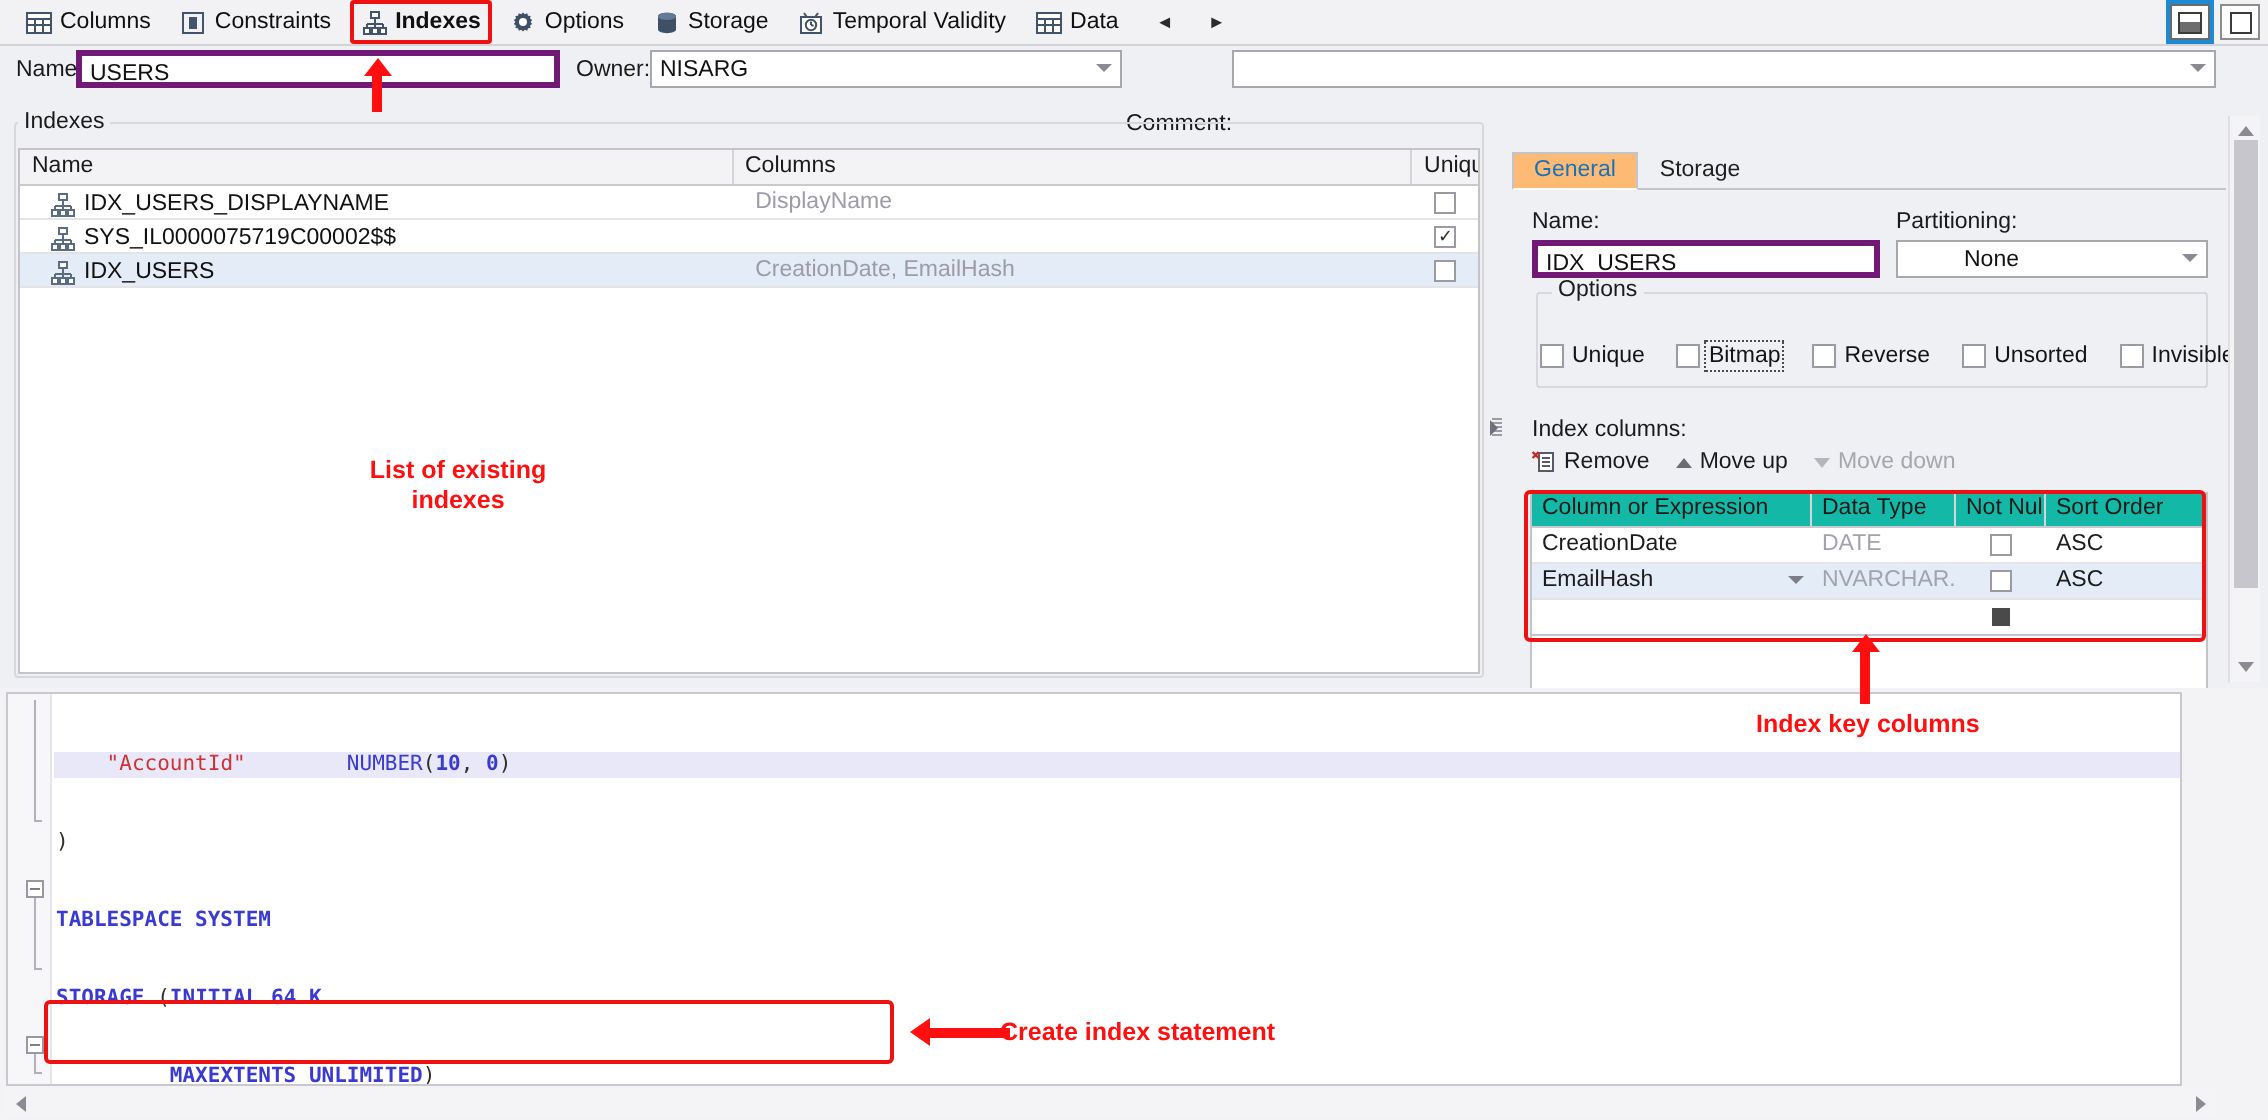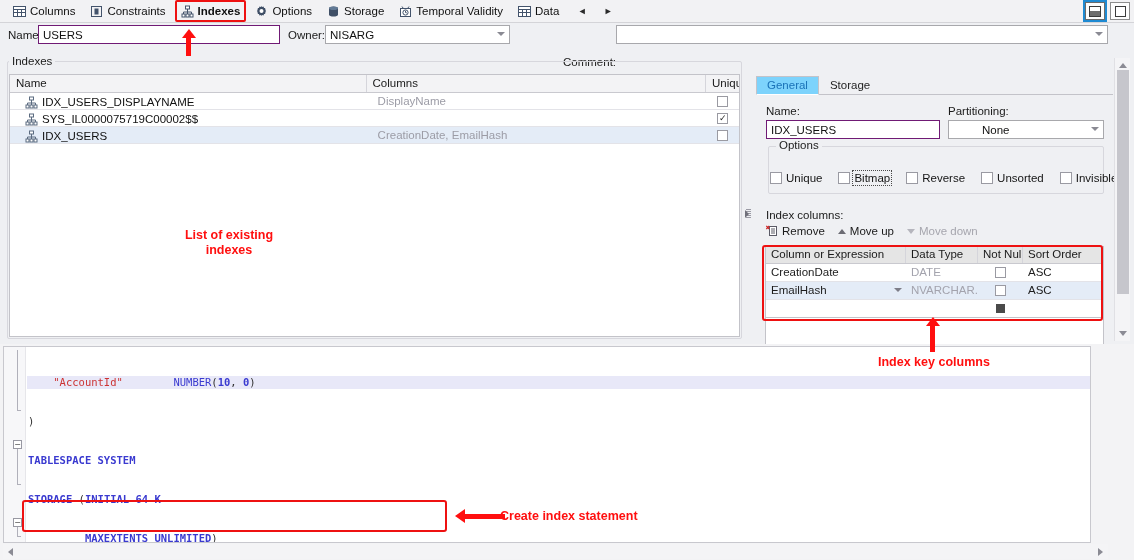--- a/index.html
+++ b/index.html
@@ -46,21 +46,21 @@
   }
   .winbtn.act { outline: 2px solid #1f8ad2; outline-offset: 0px; border-color:#6a6a6a; }
   .split-gl { width: 12px; height: 11px; border: 1px solid #3b3b3b; background: linear-gradient(to bottom, #fff 0 45%, #6d6d6d 45% 100%); }
   .sq-gl { width: 11px; height: 11px; border: 1px solid #3b3b3b; background: #fff; }
 
   
   .fieldrow { position: absolute; left: 0; top: 24px; width: 1134px; height: 24px; }
   .flabel { position: absolute; font-size: 11.5px; color: #1a1a1a; top: 5px; }
   .ftext {
     position: absolute; top: 1px; height: 19px;
-    background: #fff; border: 1px solid #701a75;
+    background: #fff; border: 3px solid #701a75;
     font-size: 11.5px; color: #111; padding: 2px 4px 0 4px;
     line-height: 15px; overflow: hidden; white-space: nowrap;
   }
   .fcombo {
     position: absolute; top: 1px; height: 19px;
     background: #fff; border: 1px solid #a8a8ac;
     font-size: 11.5px; color: #111; padding: 2px 16px 0 4px;
     line-height: 15px; overflow: hidden; white-space: nowrap;
   }
   .fcombo .cv { position: absolute; right: 4px; top: 6px; width: 0; height: 0;
@@ -92,21 +92,21 @@
   .splitter { position: absolute; left: 745px; top: 61px; width: 8px; height: 278px; }
   .splitter .dots { position: absolute; top: 148px; left: 1px; width: 5px; height: 10px;
     background: repeating-linear-gradient(to bottom, #9b9ba5 0 1px, transparent 1px 2px); }
   .splitter .ar { position:absolute; left:1px; top:148px; width:0;height:0;
     border-top:4px solid transparent;border-bottom:4px solid transparent;border-left:4px solid #70707a;}
 
   
   .rpanel { position: absolute; left: 756px; top: 68px; width: 357px; height: 272px; }
   .rtabs { position: absolute; left: 0; top: 8px; width: 357px; height: 19px; border-bottom: 1px solid #c3c3c9; display: flex; }
   .rtab { height: 19px; padding: 2px 10px 0 10px; font-size: 11.5px; color: #222; border: 1px solid transparent; }
-  .rtab.on { background: #7dd3fc; border: 1px solid #c3c3c9; border-bottom-color: #fff; color: #1a72b8; }
+  .rtab.on { background: #fdba74; border: 1px solid #c3c3c9; border-bottom-color: #fff; color: #1a72b8; }
   .rtab.off { color: #1f1f1f; }
 
   .lbl2 { position: absolute; font-size: 11.5px; color: #1a1a1a; }
 
   .opts { position: absolute; left: 12px; top: 78px; width: 336px; height: 48px;
     border: 1px solid #d7d7dd; border-radius: 2px; }
   .optslbl { position: absolute; left: 20px; top: 71px; font-size: 11.5px; background: #eff0f3; padding: 0 3px; z-index: 2; }
   .optrow { position: absolute; left: 14px; top: 104px; display: flex; gap: 16px; align-items: center; }
   .optitem { display: flex; align-items: center; gap: 4px; font-size: 11.5px; color: #141414; }
   .optitem.focus .oi-lbl { outline: 1px dotted #4a4a4a; outline-offset: 1px; }
@@ -114,21 +114,21 @@
 
   
   .ictools { position: absolute; left: 10px; top: 157px; display: flex; align-items: flex-end; gap: 13px; }
   .ict { display: flex; align-items: center; gap: 4px; font-size: 11.5px; color: #1a1a1a; }
   .ict.dis { color: #a6a6ae; }
   .upar { width:0;height:0;border-left:4px solid transparent;border-right:4px solid transparent;border-bottom:5px solid #6c6c74;}
   .dnar { width:0;height:0;border-left:4px solid transparent;border-right:4px solid transparent;border-top:5px solid #b5b5bd;}
 
   .icgrid { position: absolute; left: 9px; top: 178px; width: 339px; height: 72px;
     background: #fff; border: 1px solid #c3c3c9; overflow: hidden; }
-  .ich { display: flex; height: 17px; background: #e5e5e5; border-bottom: 1px solid #c9c9cf; }
+  .ich { display: flex; height: 17px; background: #14b8a6; border-bottom: 1px solid #c9c9cf; }
   .ichc { font-size: 11.5px; color: #1a1a1a; padding: 1px 0 0 5px; border-right: 1px solid #d5d5db; height:16px; overflow:hidden; white-space:nowrap;}
   .w1 { width: 140px; } .w2 { width: 72px; } .w3 { width: 45px; } .w4 { width: 80px; border-right:none !important; }
   .icr { display: flex; height: 18px; border-bottom: 1px solid #e3e3e8; align-items: center; }
   .icr.sel { background: #e4ecf7; }
   .icc { font-size: 11.5px; height: 18px; padding: 2px 0 0 5px; overflow: hidden; white-space: nowrap; position: relative; }
   .icc.dim { color: #a3a3ad; }
   .icc.ctr { display: flex; align-items: center; justify-content: center; padding: 0; }
   .dd { position: absolute; right: 4px; top: 6px; width:0;height:0;
     border-left:4px solid transparent;border-right:4px solid transparent;border-top:4px solid #7d7d88;}
   .sqmark { width: 9px; height: 9px; background: #4a4a4a; }
@@ -262,21 +262,21 @@
         <span class="sq-gl"></span>
       </div>
     </div>
   </div>
 
   <div class="fieldrow">
     <span class="flabel" style="left:8px;">Name:</span>
     <div class="ftext" style="left:38px; width:242px;">USERS</div>
 
     <span class="flabel" style="left:288px;">Owner:</span>
-    <div class="fcombo" style="left:325px; width:185px;">
+    <div class="fcombo" style="left:325px; width:236px;">
       <span>NISARG</span>
       <span class="cv"></span>
     </div>
 
     <span class="flabel" style="left:563px;margin-top:27px;">Comment:</span>
     <div class="fcombo" style="left:616px; width:492px;">
       <span></span>
       <span class="cv"></span>
     </div>
   </div>

